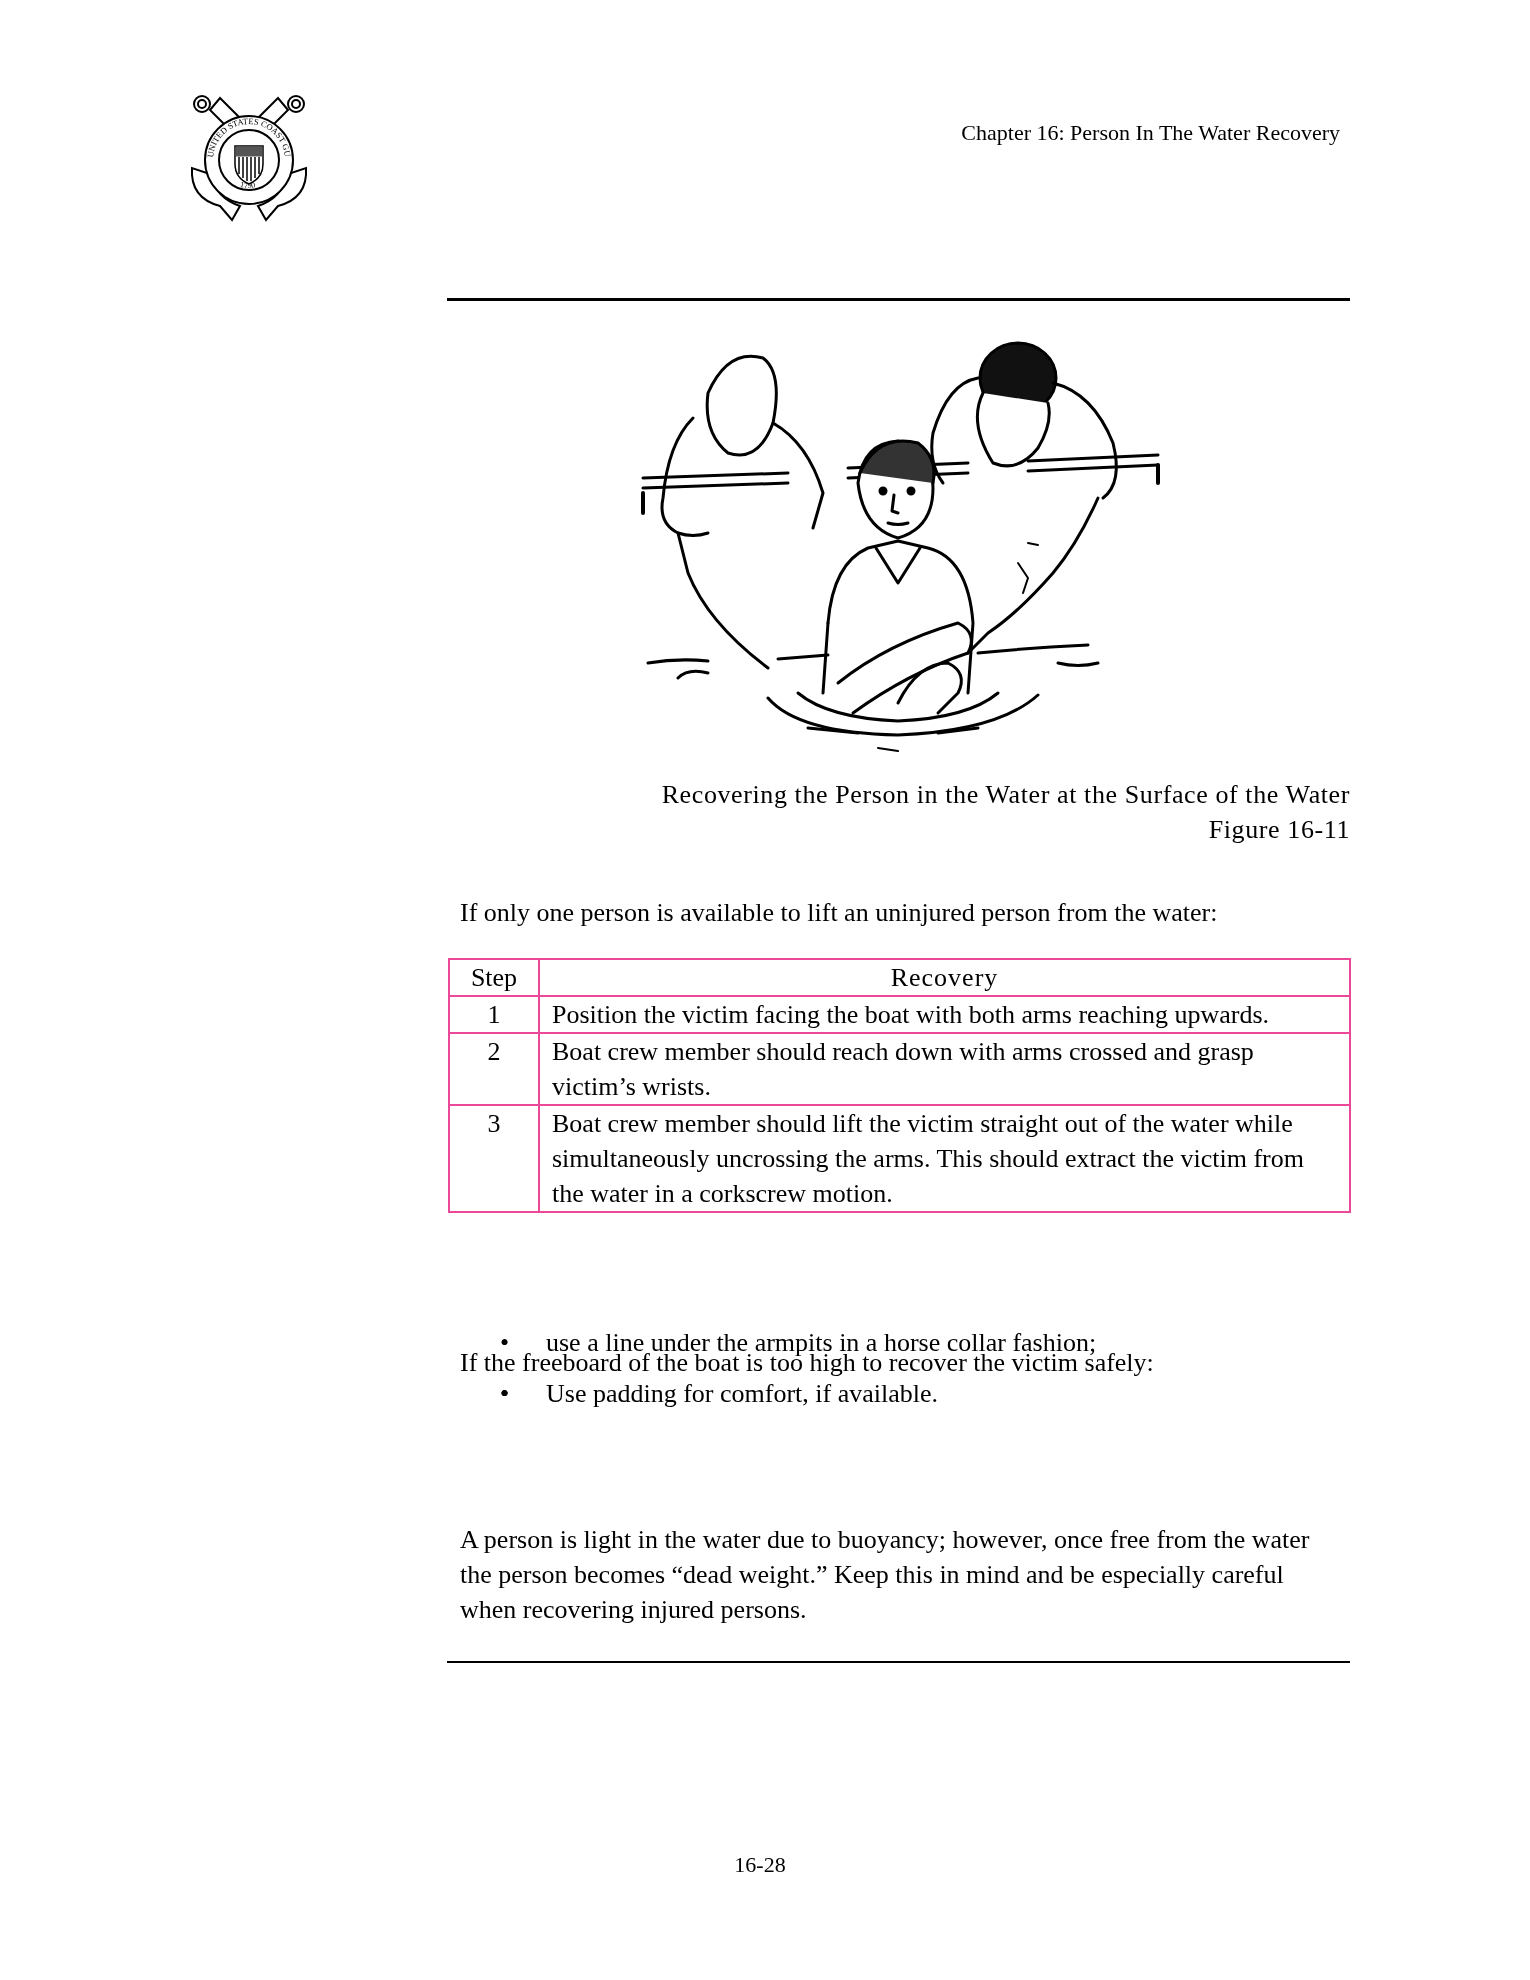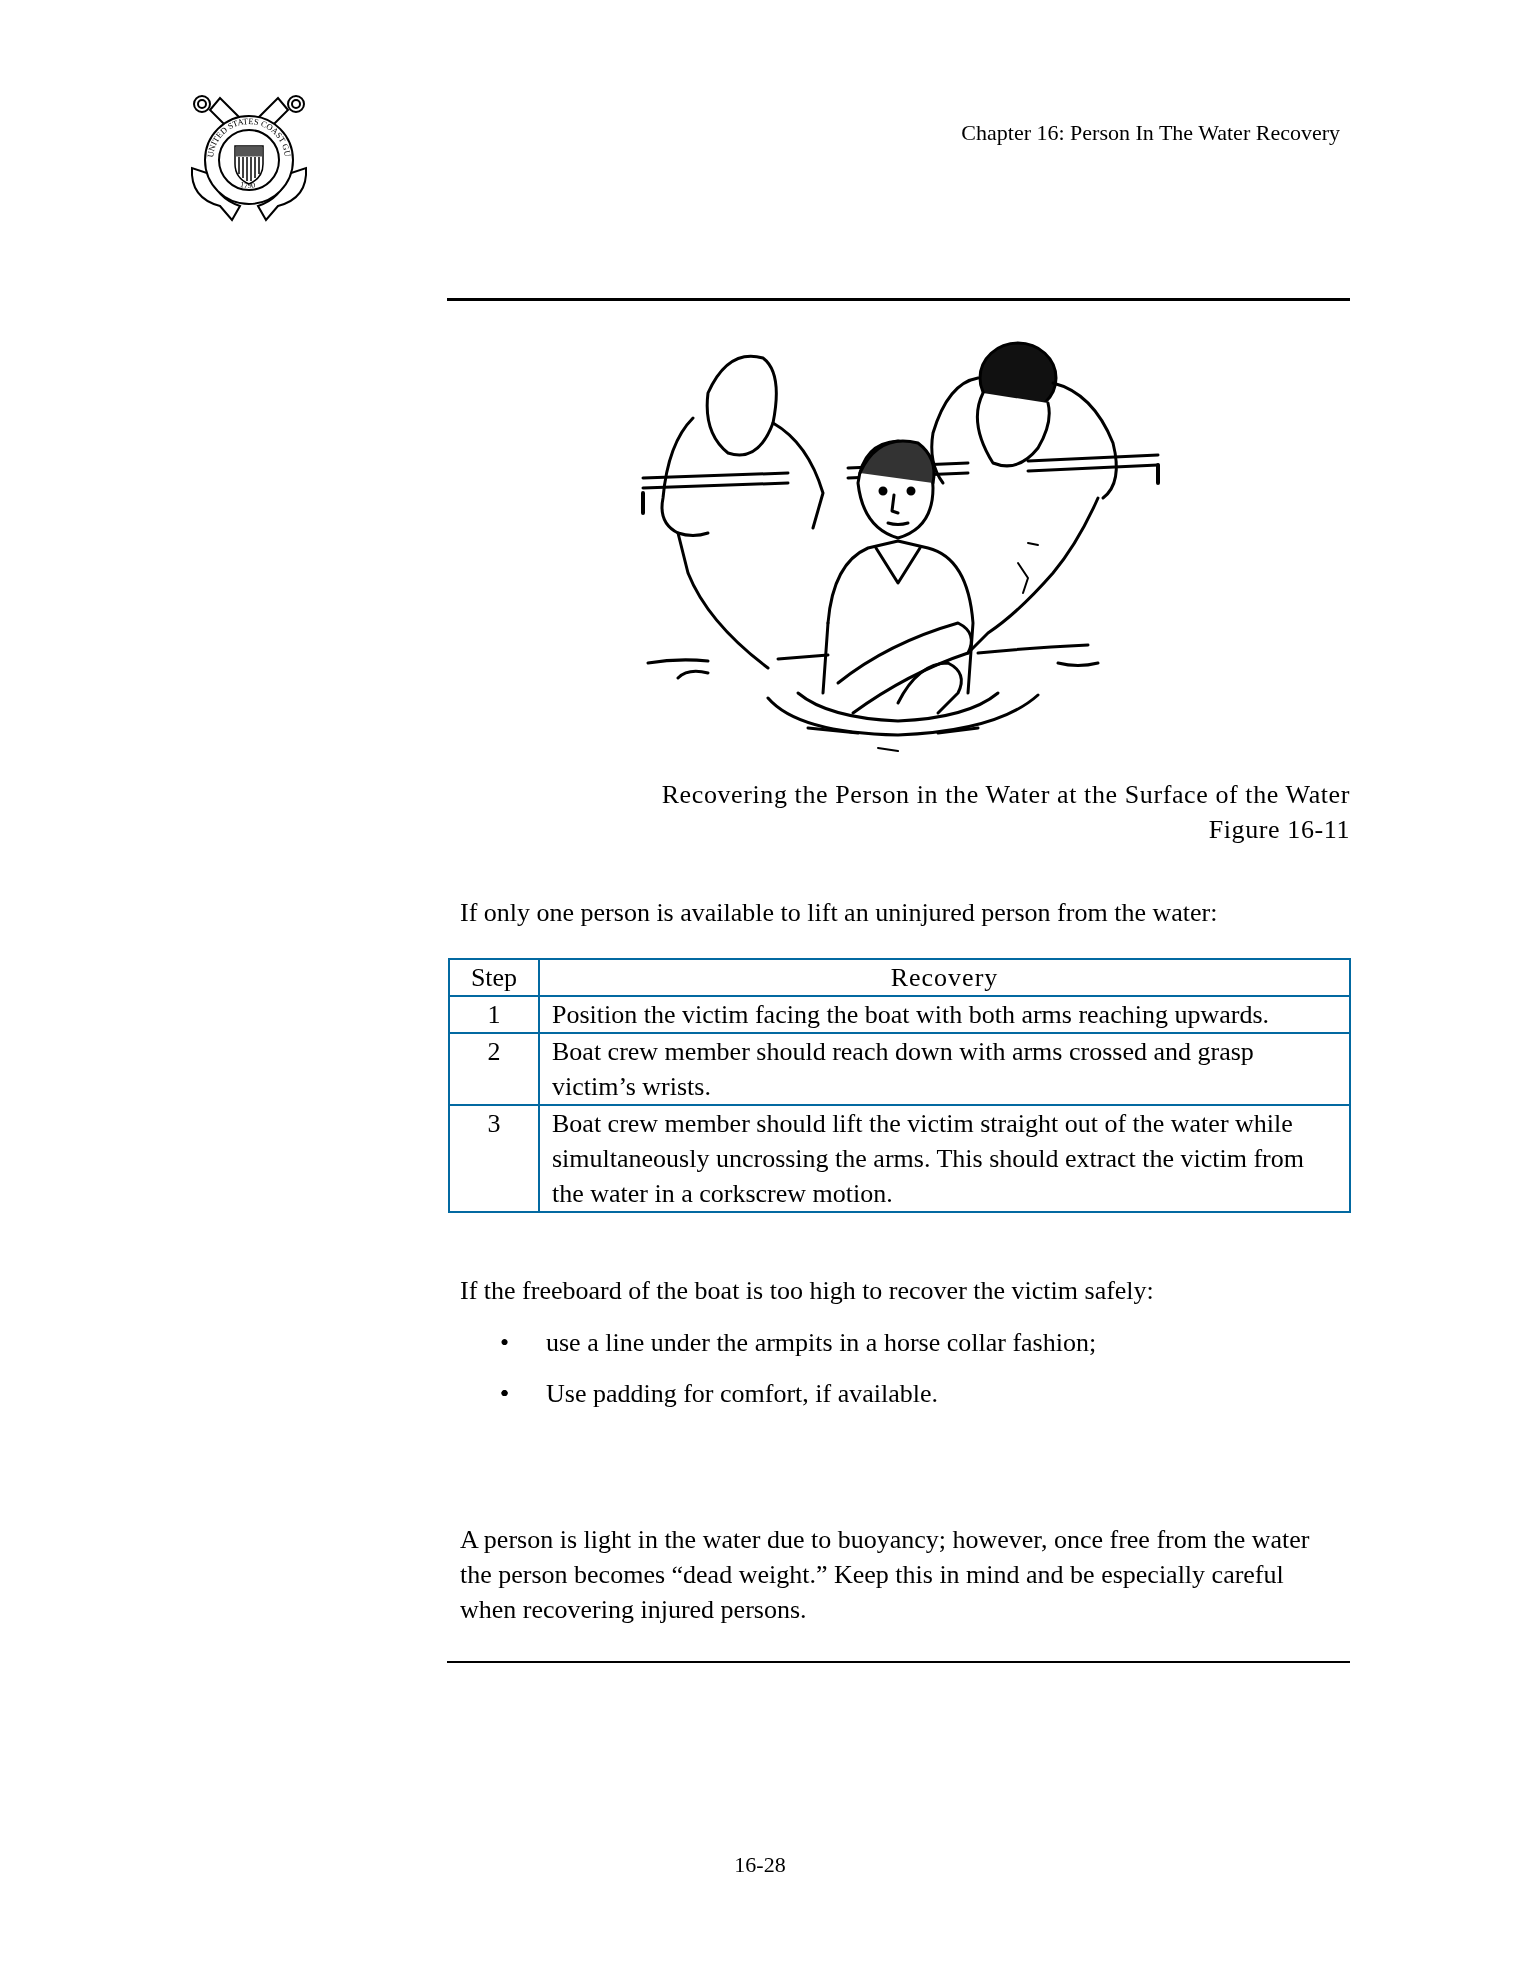--- a/index.html
+++ b/index.html
@@ -11,26 +11,26 @@
     #top-rule { left: 447px; top: 298px; width: 903px; height: 3px; background: #000; }
     #figure { left: 598px; top: 323px; width: 610px; height: 430px; }
     .caption { left: 447px; width: 903px; text-align: right; font-size: 26px;
                letter-spacing: 0.6px; font-stretch: condensed; }
     #caption-title { top: 780px; }
     #caption-number { top: 815px; }
     .para { left: 460px; width: 885px; font-size: 26px; line-height: 35px; }
     #intro { top: 895px; }
     #proc-table { left: 448px; top: 958px; width: 903px; border-collapse: collapse;
                   font-size: 26px; line-height: 35px; }
-    #proc-table th, #proc-table td { border: 2px solid #0369a1; padding: 0 10px; vertical-align: top; }
+    #proc-table th, #proc-table td { border: 2px solid #ec4899; padding: 0 10px; vertical-align: top; }
     #proc-table th { font-weight: normal; height: 35px; }
     #proc-table .step-col { width: 88px; text-align: center; padding: 0; }
     #proc-table th.proc-col { text-align: center; letter-spacing: 1px; }
     #proc-table td.proc-col { text-align: left; padding-left: 12px; }
-    #freeboard { top: 1273px; }
+    #freeboard { top: 1345px; }
     .bullets { left: 460px; top: 1325px; width: 890px; margin: 0; padding: 0; list-style: none; font-size: 26px; line-height: 35px; }
     .bullets li { position: relative; padding-left: 86px; margin-bottom: 16px; }
     .bullets li .bullet { position: absolute; left: 40px; top: 0; }
     #closing { top: 1522px; }
     #bottom-rule { left: 447px; top: 1661px; width: 903px; height: 2px; background: #000; }
     #page-number { left: 700px; top: 1852px; width: 120px; text-align: center; font-size: 22px; }
   </style>
 </head>
 <body>
 

